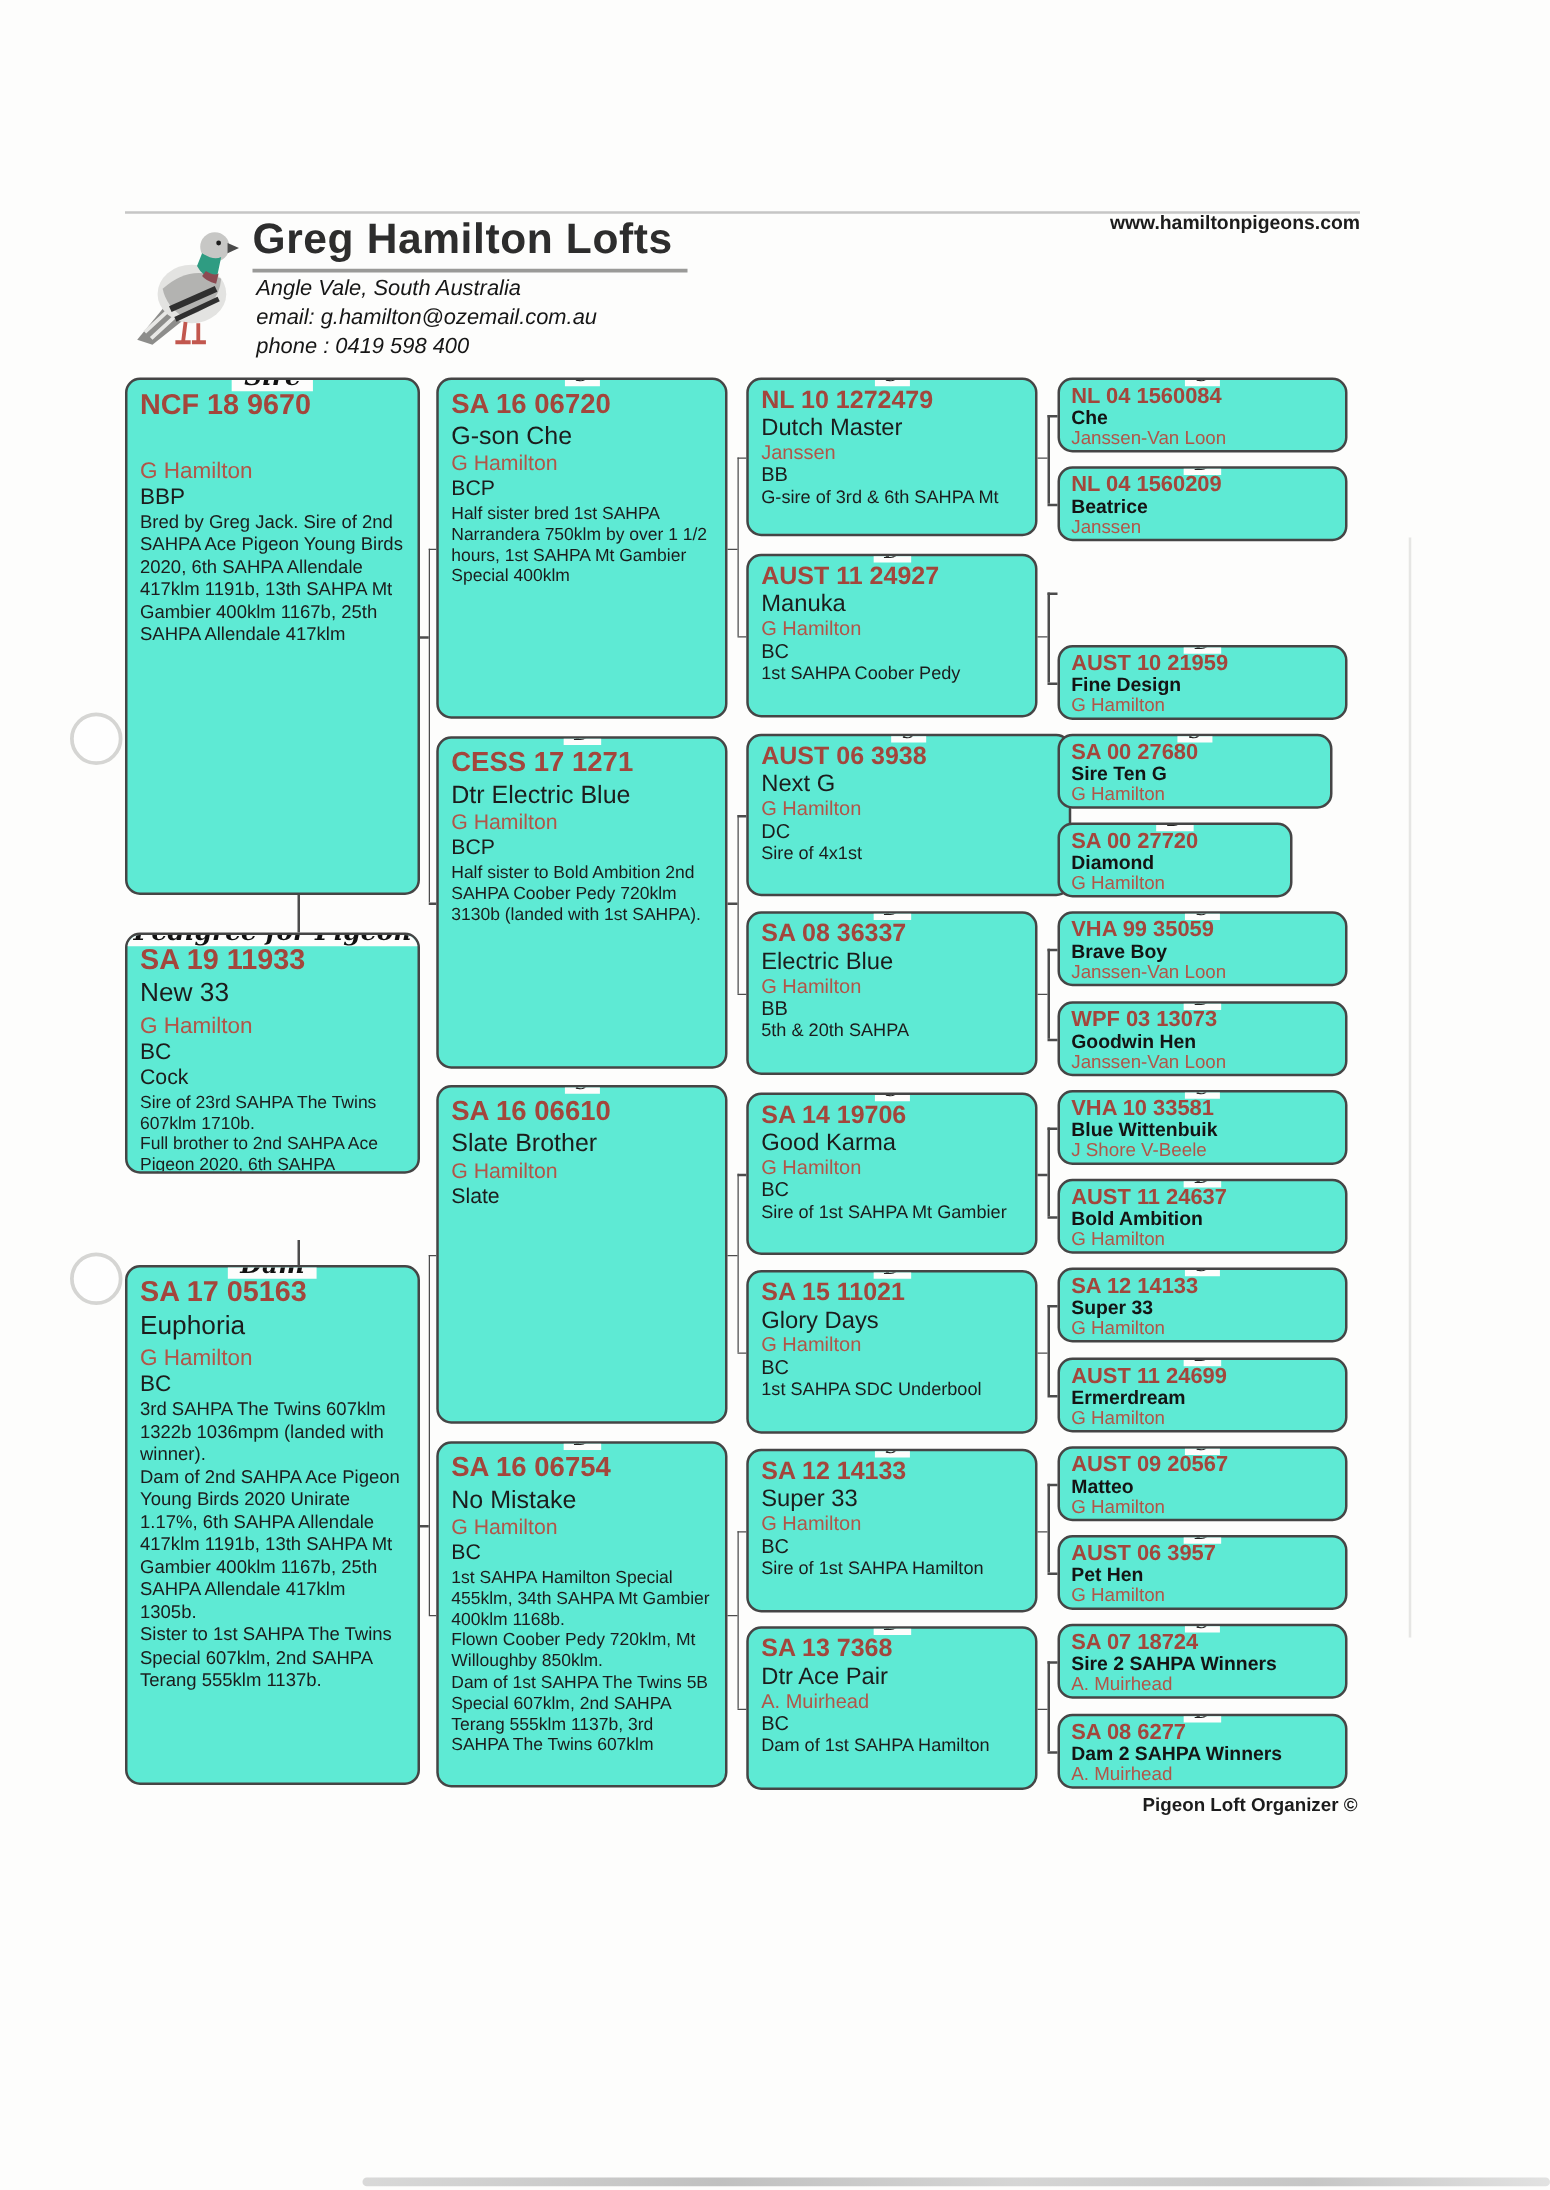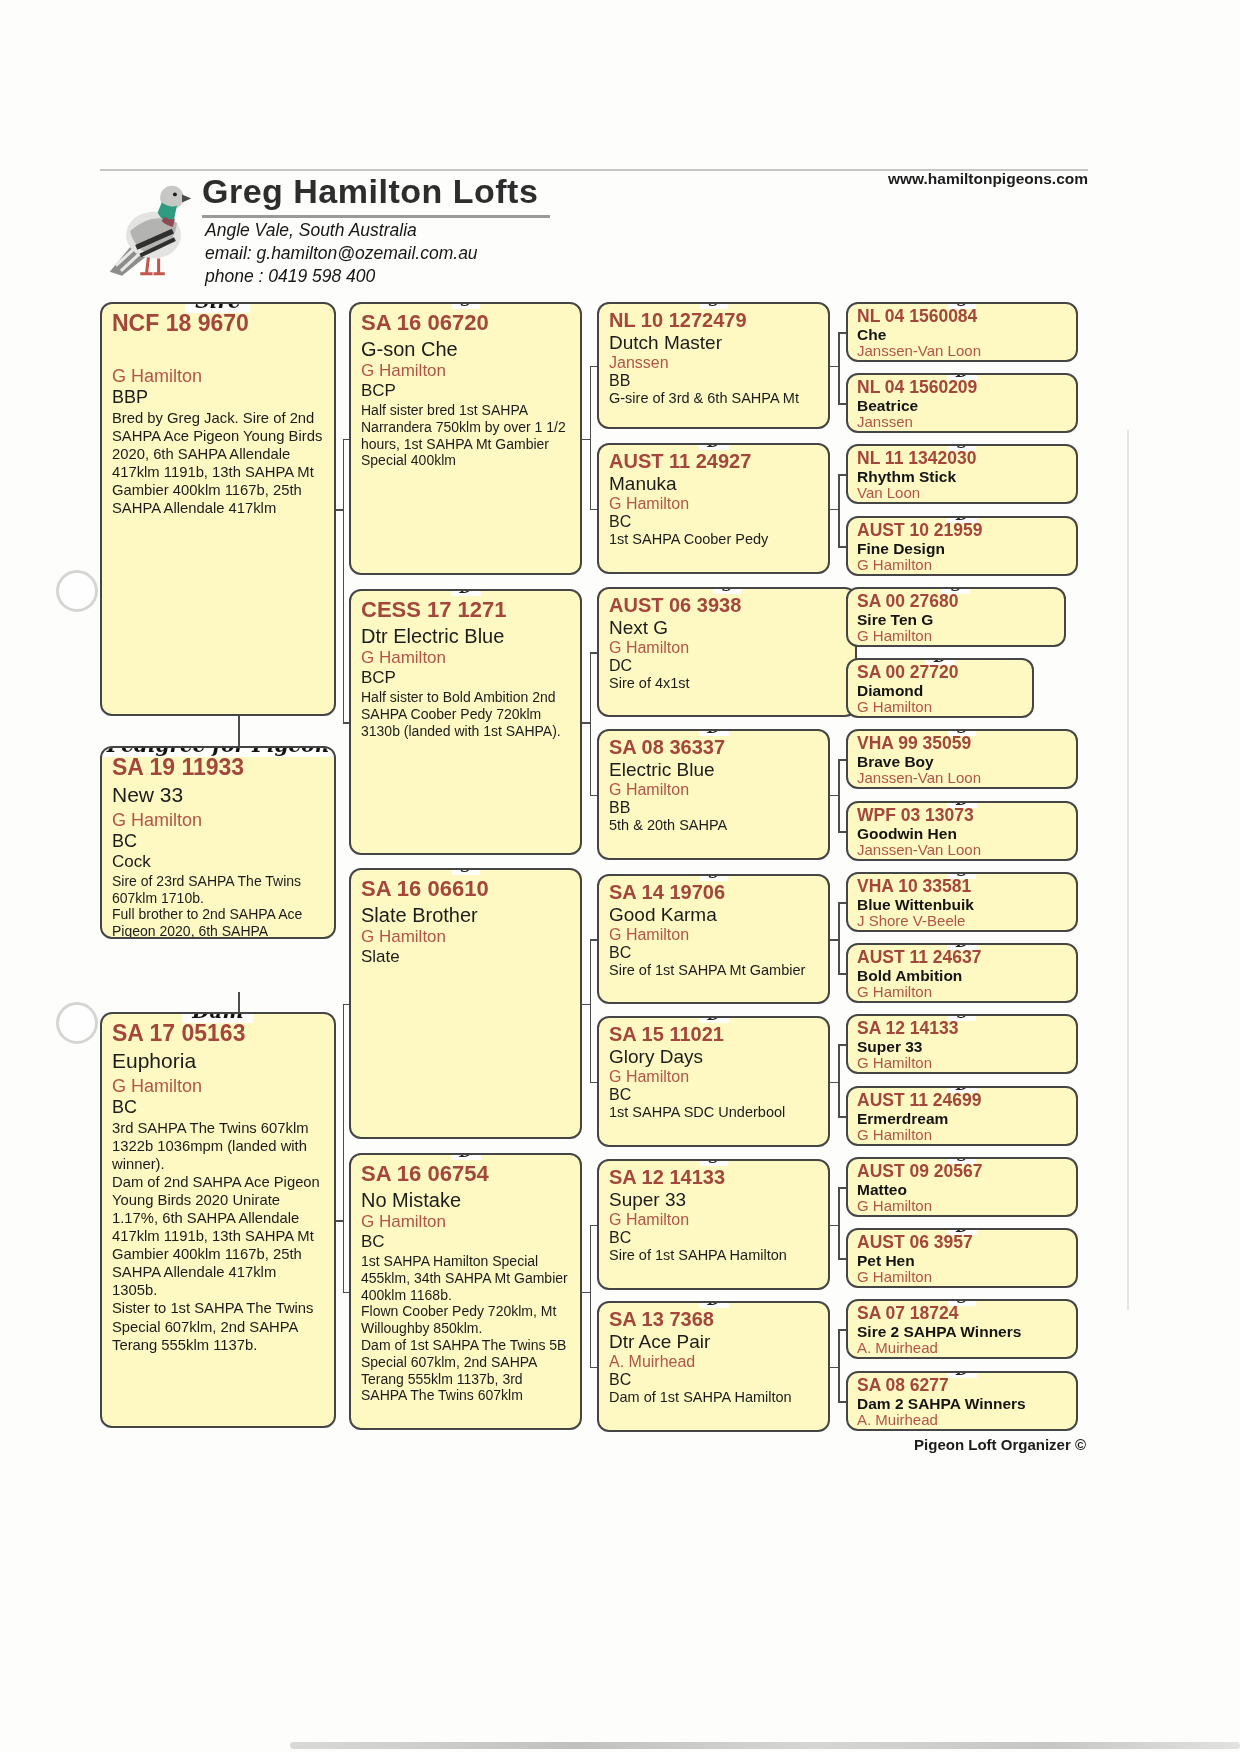--- a/index.html
+++ b/index.html
@@ -18,21 +18,21 @@
   .rightstreak{position:absolute;left:1127px;top:430px;width:2px;height:880px;background:#dcdcda;opacity:.7;}
   
   .website{position:absolute;top:170px;left:788px;width:300px;text-align:right;font-size:15.5px;font-weight:bold;}
   .logo{position:absolute;left:104px;top:172px;width:95px;height:112px;}
   .loftname{
     position:absolute;left:202px;top:172px;margin:0;font-size:34px;font-weight:bold;color:#2d2d2d;
     letter-spacing:.5px;border-bottom:3px solid #9a9a98;padding-bottom:4px;padding-right:12px;
   }
   .hdr-line{position:absolute;left:205px;font-size:17.5px;color:#161616;font-style:italic;}
   
-  .box{position:absolute;background:#fef9c3;border:2.5px solid var(--border);border-radius:12px;z-index:2;box-sizing:border-box;overflow:hidden;}
+  .box{position:absolute;background:#5eead4;border:2.5px solid var(--border);border-radius:12px;z-index:2;box-sizing:border-box;overflow:hidden;}
   .box .inner{padding:6px 10px 4px 10px;}
   .boxlabel{
     position:absolute;top:-15px;left:50%;transform:translateX(-50%);z-index:3;background:#fdfdfc;
     padding:0 10px;font-family:"DejaVu Serif", serif;font-weight:bold;font-style:italic;font-size:20px;
     white-space:nowrap;color:#111;
   }
   .tag{
     position:absolute;top:-11px;left:50%;transform:translateX(-50%);z-index:3;background:#fdfdfc;
     padding:0 9px;font-family:"DejaVu Serif", serif;font-weight:bold;font-style:italic;font-size:14px;color:#222;
   }
@@ -280,28 +280,20 @@
       <div class="bname">Che</div>
       <div class="strain">Janssen-Van Loon</div>
     </div>
   </section>
   <section class="box tiny" id="g4-1" style="left:846px;top:373px;width:232px;height:60px">
     <span class="tag">D</span>
     <div class="inner">
       <div class="ring">NL 04 1560209</div>
       <div class="bname">Beatrice</div>
       <div class="strain">Janssen</div>
-    </div>
-  </section>
-  <section class="box tiny" id="g4-2" style="left:846px;top:444px;width:232px;height:60px">
-    <span class="tag">S</span>
-    <div class="inner">
-      <div class="ring">NL 11 1342030</div>
-      <div class="bname">Rhythm Stick</div>
-      <div class="strain">Van Loon</div>
     </div>
   </section>
   <section class="box tiny" id="g4-3" style="left:846px;top:516px;width:232px;height:60px">
     <span class="tag">D</span>
     <div class="inner">
       <div class="ring">AUST 10 21959</div>
       <div class="bname">Fine Design</div>
       <div class="strain">G Hamilton</div>
     </div>
   </section>

